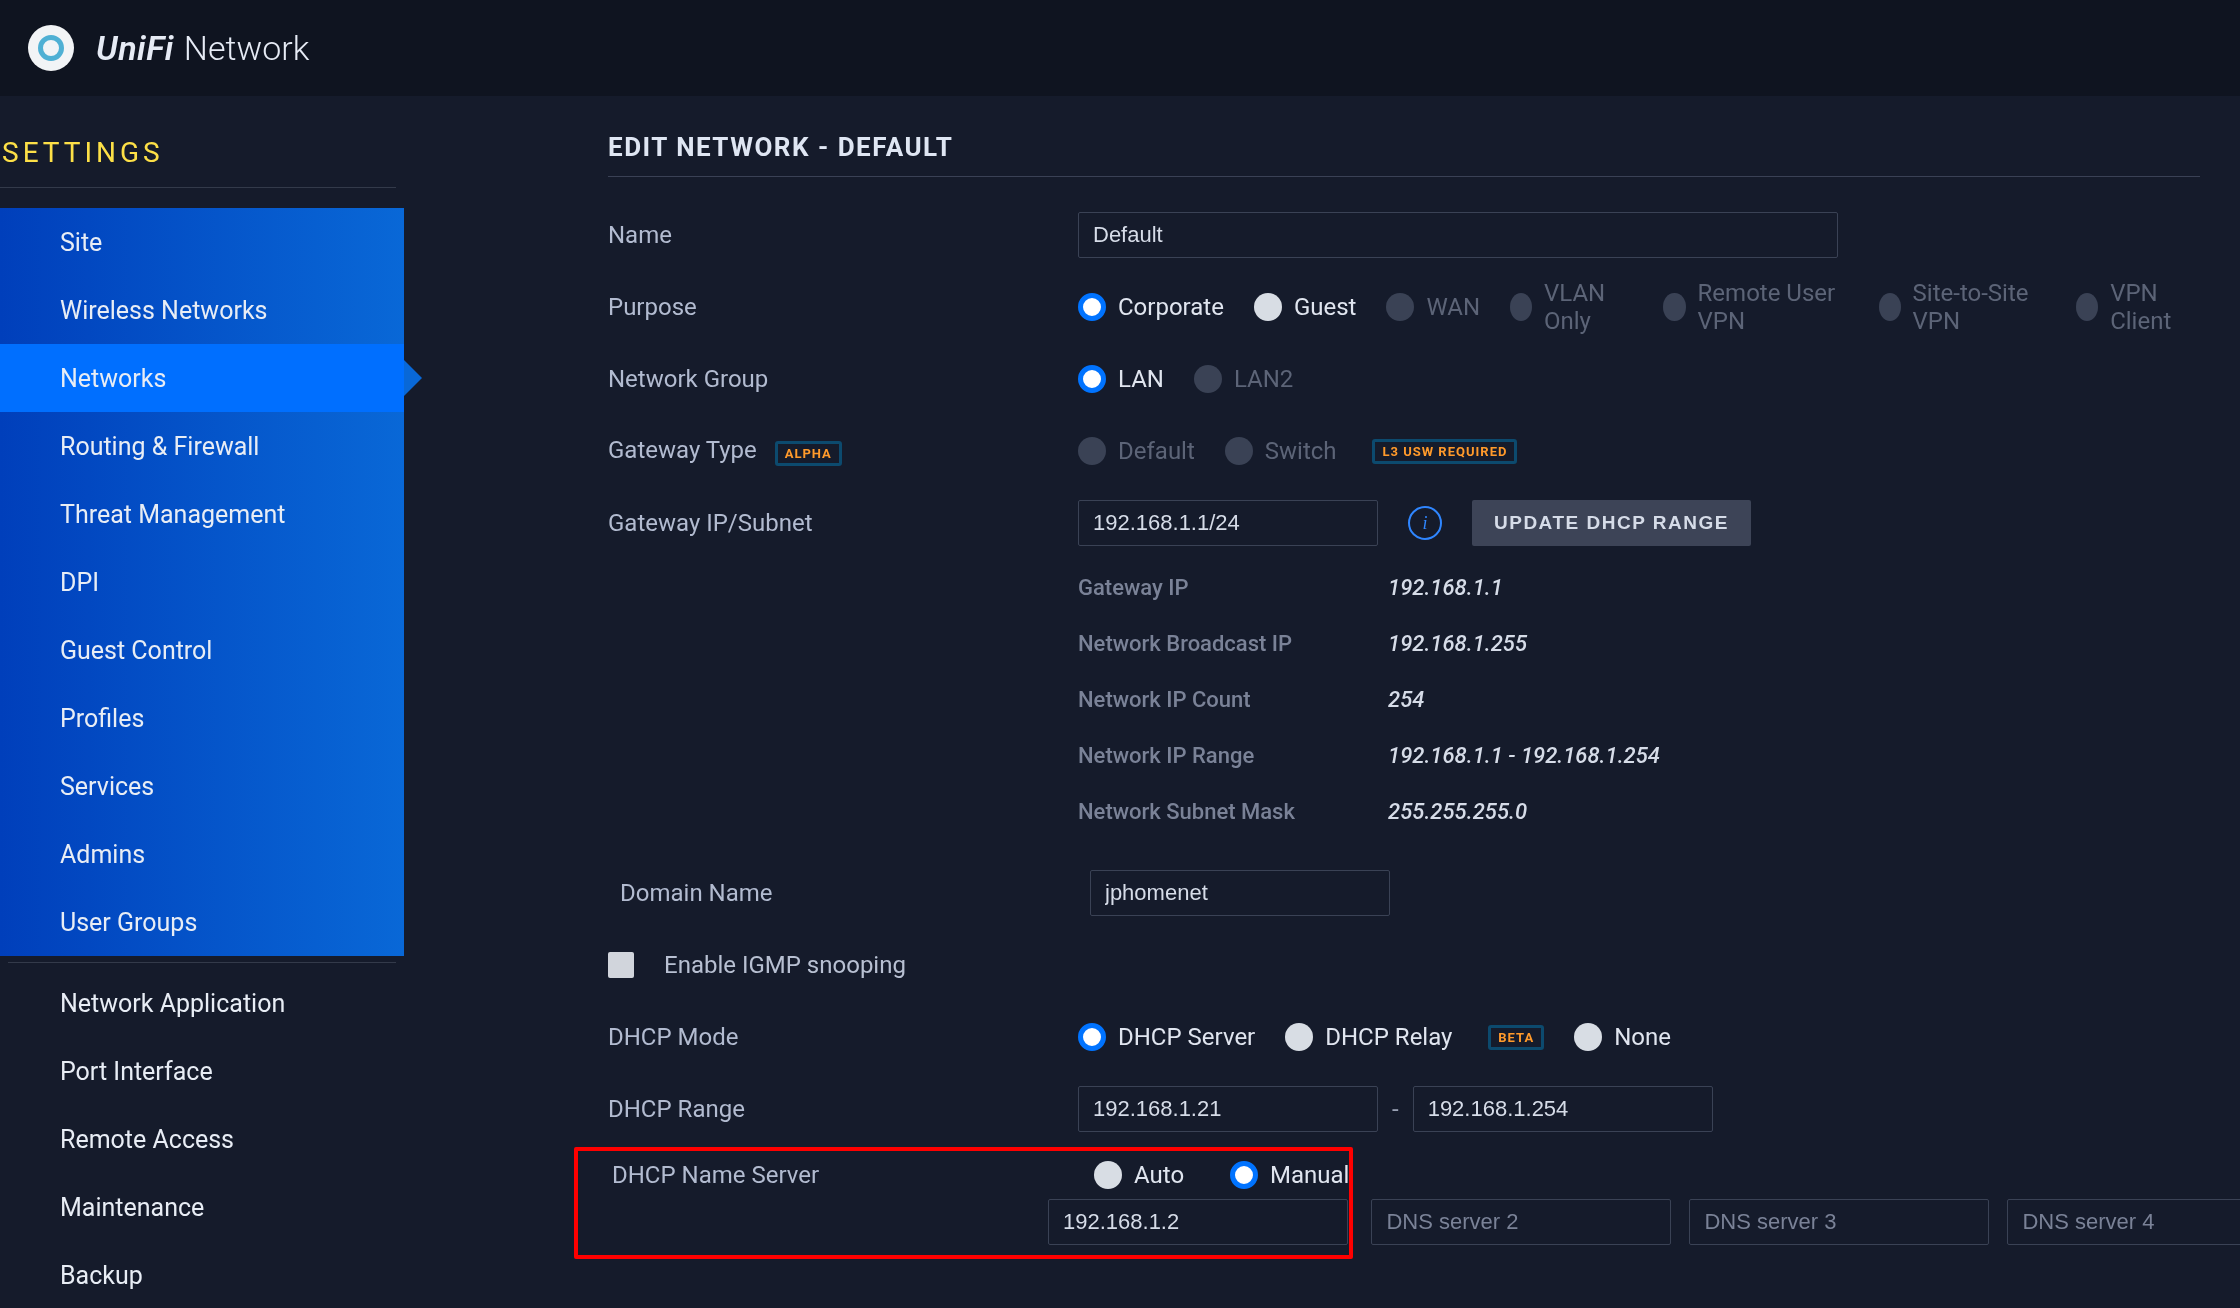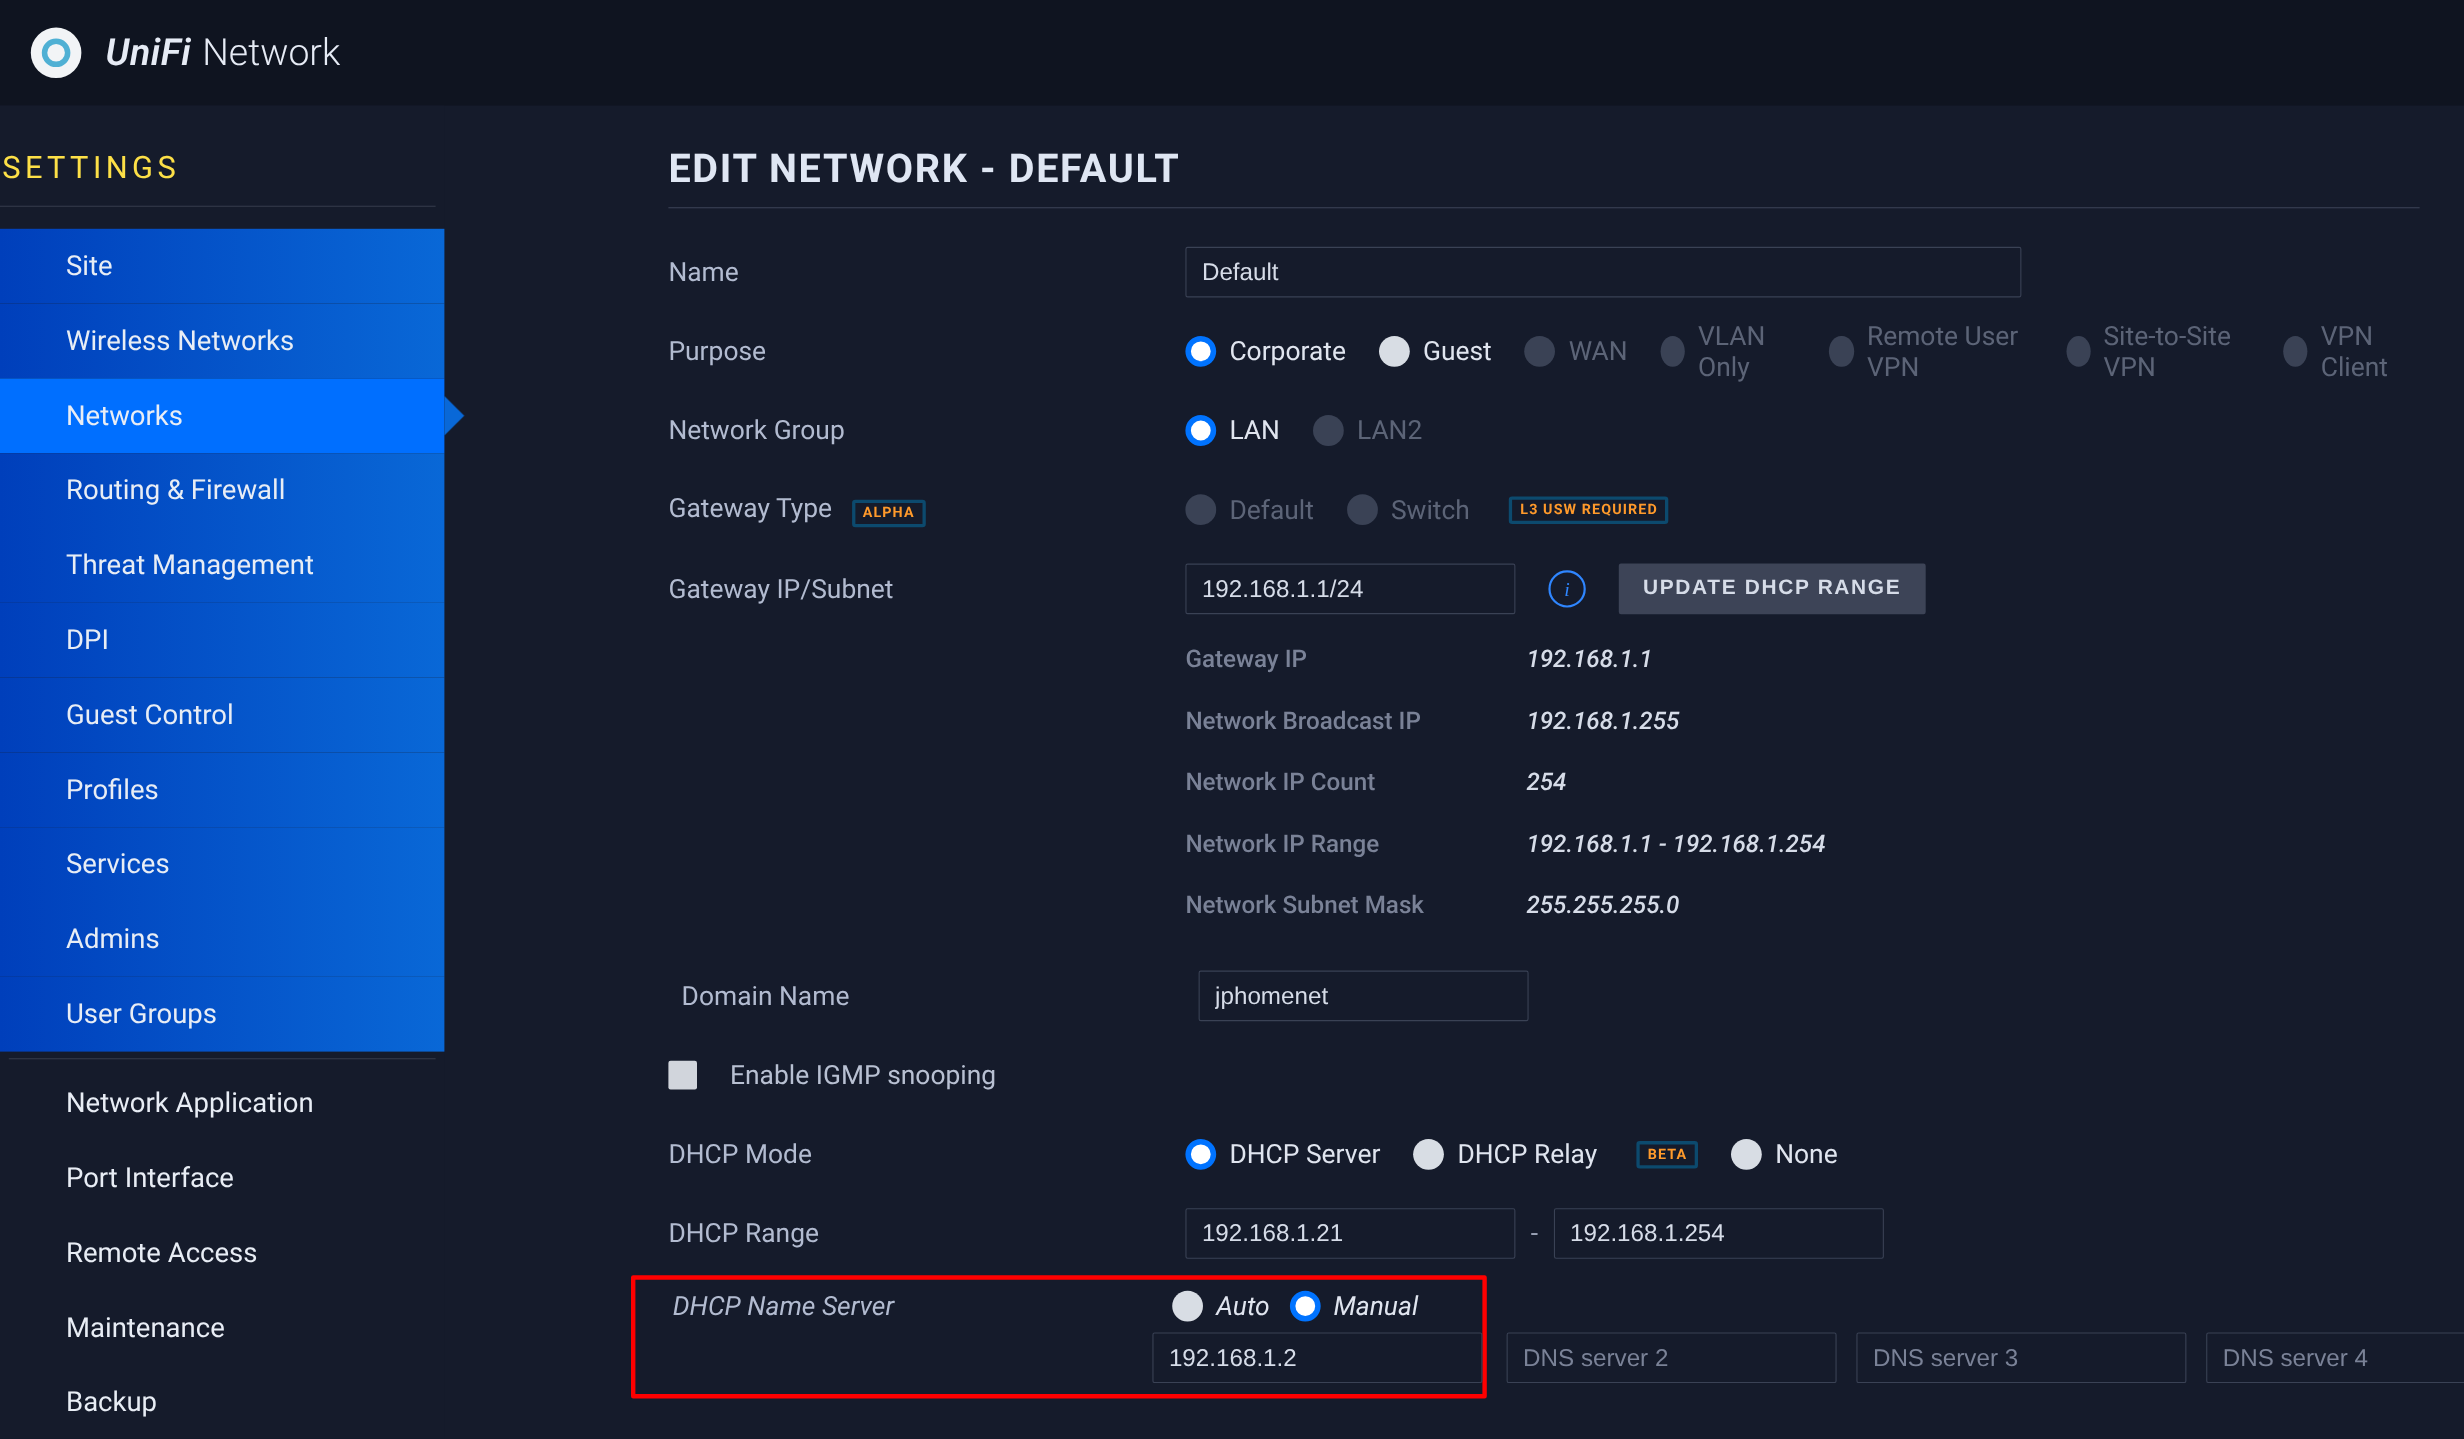--- a/index.html
+++ b/index.html
@@ -83,21 +83,21 @@
     background: #006fff;
   }
 
   .content {
     flex: 1;
     padding: 36px 40px 20px 204px;
     overflow: auto;
   }
   .page-title {
     color: #dfe6f3;
-    font-size: 36px;
+    font-size: 26px;
     font-weight: 700;
     letter-spacing: 1.5px;
     padding-bottom: 14px;
     border-bottom: 1px solid #3a4155;
     margin-bottom: 22px;
   }
   .row {
     display: flex;
     align-items: center;
     min-height: 72px;
@@ -191,21 +191,21 @@
     margin-top: 2px;
     border-radius: 2px;
     width: 810px;
     margin-left: -34px;
     padding-left: 34px;
   }
   .dash { color: #9aa2b5; font-size: 24px; padding: 0 6px;}
   .dns-input { width: 300px; }
   .dns-placeholder::placeholder { color: #7a8297; }
   .static { color:#d6dce8; font-size:24px;}
-  .subrow{display:flex;align-items:flex-end;gap:18px;font-style:italic;}
+  .subrow{display:flex;align-items:flex-end;gap:46px;}
 </style>
 </head>
 <body>
 
 <div class="topbar">
   <div class="logo-circle">
       <div class="logo-circle-inner"></div>
     </div>
   <div class="brand">
     <span class="brand-unifi">UniFi</span>

